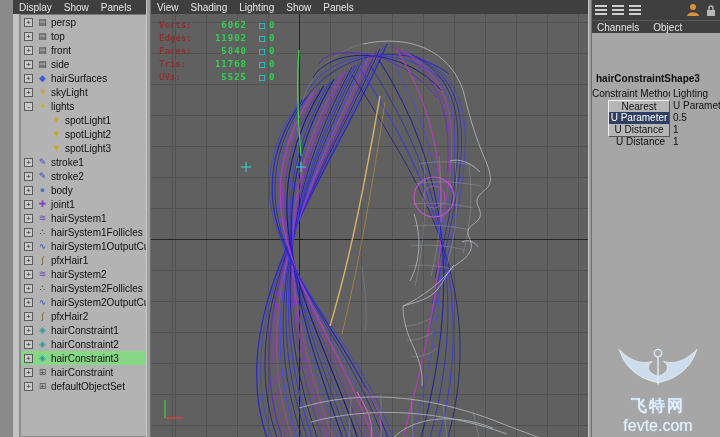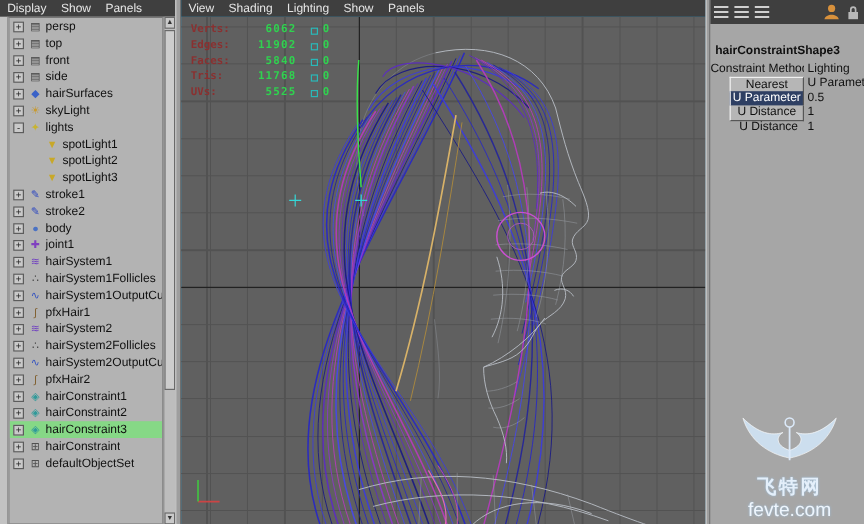--- a/index.html
+++ b/index.html
@@ -6,21 +6,21 @@
   *{box-sizing:border-box;}
   .stage{position:relative;width:720px;height:437px;overflow:hidden;
          font-family:"Liberation Sans","DejaVu Sans",sans-serif;background:#8a8a8a;}
 
   
   .menubar{height:14px;background:#3f3f3f;color:#e6e6e6;font-size:10px;
            display:flex;align-items:center;gap:12px;padding:0 6px;white-space:nowrap;}
   .menubar span{cursor:default;}
 
   
-  .outliner{position:absolute;left:0;top:0;width:146px;height:437px;background:#a9a9a9;}
+  .outliner{position:absolute;left:13px;top:0;width:146px;height:437px;background:#a9a9a9;}
   .ol-leftstrip{position:absolute;left:0;top:14px;bottom:0;width:7px;background:#c2c2c2;border-right:1px solid #8c8c8c;}
   .ol-list{position:absolute;left:7px;top:14px;right:10px;bottom:0;background:#b3b3b3;
            overflow:hidden;border:1px solid #8c8c8c;border-top-color:#777;}
   .ol-row{height:14px;display:flex;align-items:center;font-size:10px;color:#101010;white-space:nowrap;overflow:hidden;}
   .ol-exp{width:9px;height:9px;margin:0 3px 0 3px;flex:0 0 9px;background:#c9c9c9;border:1px solid #5c5c5c;
           font-size:8px;line-height:7px;text-align:center;color:#222;}
   .ol-exp.empty{visibility:hidden;}
   .ol-icon{width:13px;flex:0 0 13px;text-align:center;font-size:9px;line-height:14px;}
   .ol-label{padding-left:2px;overflow:hidden;text-overflow:clip;}
   .ol-row.indent1{padding-left:14px;}
@@ -30,21 +30,21 @@
                     font-size:6px;line-height:8px;text-align:center;color:#333;}
   .ol-scroll .up{top:0;} .ol-scroll .down{bottom:0;}
   .ol-scroll .thumb{position:absolute;left:0;top:11px;width:9px;height:300px;background:#cdcdcd;border:1px solid #6a6a6a;}
 
   
   .divider{position:absolute;top:0;bottom:0;background:#9e9e9e;border-left:1px solid #c8c8c8;border-right:1px solid #6f6f6f;}
   .div1{left:146px;width:5px;}
   .div2{left:588px;width:4px;}
 
   
-  .viewport{position:absolute;left:151px;top:0;width:437px;height:437px;background:#0ea5e9;}
+  .viewport{position:absolute;left:151px;top:0;width:437px;height:437px;background:#8b5cf6;}
   .vp-canvas{position:absolute;left:0;top:14px;right:0;bottom:0;background-color:#606060;
      background-image:
        repeating-linear-gradient(to right,#525252 0 1px,transparent 1px 31px),
        repeating-linear-gradient(to bottom,#525252 0 1px,transparent 1px 31px);
      background-position:24px 0px,0px 8px;overflow:hidden;}
   .axis-v{position:absolute;left:148px;top:0;bottom:0;width:1px;background:#222;}
   .axis-h{position:absolute;top:225px;left:0;right:0;height:1px;background:#222;}
   .vp-art{position:absolute;left:0;top:0;pointer-events:none;}
 
   
@@ -57,21 +57,21 @@
   .hud-sel{color:#2fd24f;}
 
   
   .channel{position:absolute;left:592px;top:0;width:128px;height:437px;background:#a6a6a6;}
   .cb-toolbar{height:20px;background:#3f3f3f;display:flex;align-items:center;padding:0 3px;gap:5px;}
   .list-icon{width:12px;height:10px;background:repeating-linear-gradient(to bottom,#d0d0d0 0 2px,transparent 2px 4px);}
   .cb-toolbar .spacer{flex:1;}
   .cb-menubar{height:13px;background:#3f3f3f;color:#e6e6e6;font-size:10px;display:flex;gap:14px;
               align-items:center;padding:0 5px;border-top:1px solid #575757;}
   .cb-body{position:absolute;top:33px;left:0;right:0;bottom:0;font-size:10px;color:#101010;}
-  .cb-node{font-weight:bold;font-size:10px;padding:4px 0 4px 4px;white-space:nowrap;}
+  .cb-node{font-weight:bold;font-size:10px;padding:4px 0 4px 4px;white-space:nowrap;margin-top:36px;}
   .cb-row{display:flex;height:12px;line-height:12px;align-items:center;white-space:nowrap;}
   .cb-name{width:78px;flex:0 0 78px;text-align:right;padding-right:5px;overflow:hidden;}
   .cb-val{padding-left:3px;overflow:hidden;}
   .cb-name.drop{text-align:center;background:#b6b6b6;border-left:1px solid #f0f0f0;border-right:1px solid #565656;
                 margin-left:16px;width:62px;flex:0 0 62px;padding-right:0;}
   .cb-name.drop-top{border-top:1px solid #f0f0f0;}
   .cb-name.drop-bottom{border-bottom:1px solid #565656;}
   .cb-name.drop-sel{background:#2e3f63;color:#fff;}
 
   
@@ -405,20 +405,24 @@
       <span class="spacer"></span>
       <svg width="14" height="14" viewBox="0 0 14 14">
         <circle cx="7" cy="4" r="3" fill="#d8913c"></circle>
         <path d="M1 13 C2 8 12 8 13 13 Z" fill="#d8913c"></path>
       </svg>
       <svg width="12" height="13" viewBox="0 0 12 13">
         <rect x="2" y="6" width="8" height="6" fill="#b8b8b8"></rect>
         <path d="M4 6 V4 a2 2 0 0 1 4 0 V6" fill="none" stroke="#b8b8b8" stroke-width="1.4"></path>
       </svg>
     </div>
+    <div class="cb-menubar">
+      <span>Channels</span>
+      <span>Object</span>
+    </div>
     <div class="cb-body">
       <div class="cb-node">hairConstraintShape3</div>
       <div class="cb-row">
         <span class="cb-name">Constraint Method</span>
         <span class="cb-val">Lighting</span>
       </div>
       <div class="cb-row">
         <span class="cb-name drop drop-top">Nearest</span>
         <span class="cb-val">U Parameter</span>
       </div>

